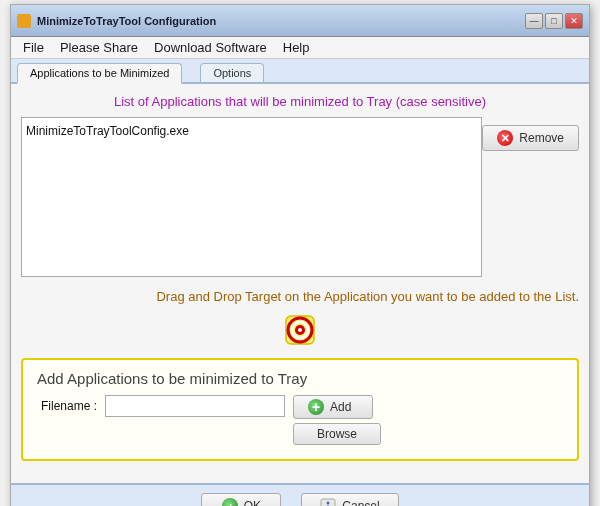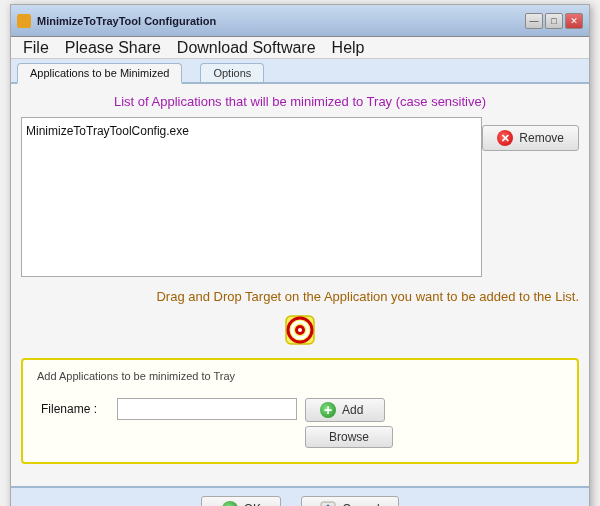--- a/index.html
+++ b/index.html
@@ -77,21 +77,21 @@
       background: #f5f5f5;
       height: 22px;
       display: flex;
       align-items: center;
       padding: 0 4px;
       border-bottom: 1px solid #ccc;
     }
 
     .menu-item {
       padding: 2px 8px;
-      font-size: 16px;
+      font-size: 13px;
       color: #1a1a1a;
       cursor: pointer;
       border-radius: 2px;
     }
 
     
     .tab-bar {
       display: flex;
       background: #dce8f8;
       border-bottom: 2px solid #a0b8d0;
@@ -209,29 +209,29 @@
     
     .add-section {
       border: 2px solid #e0d000;
       background: #fffff8;
       border-radius: 4px;
       padding: 10px 14px 14px;
       margin-bottom: 12px;
     }
 
     .add-section-label {
-      font-size: 11px;
+      font-size: 15px;
       color: #444;
-      margin-bottom: 16px;
+      margin-bottom: 8px;
     }
 
     .filename-row {
       display: flex;
       align-items: center;
-      gap: 20px;
+      gap: 8px;
     }
 
     .filename-label {
       font-size: 12px;
       color: #111;
       min-width: 60px;
       text-align: right;
     }
 
     .filename-input {

